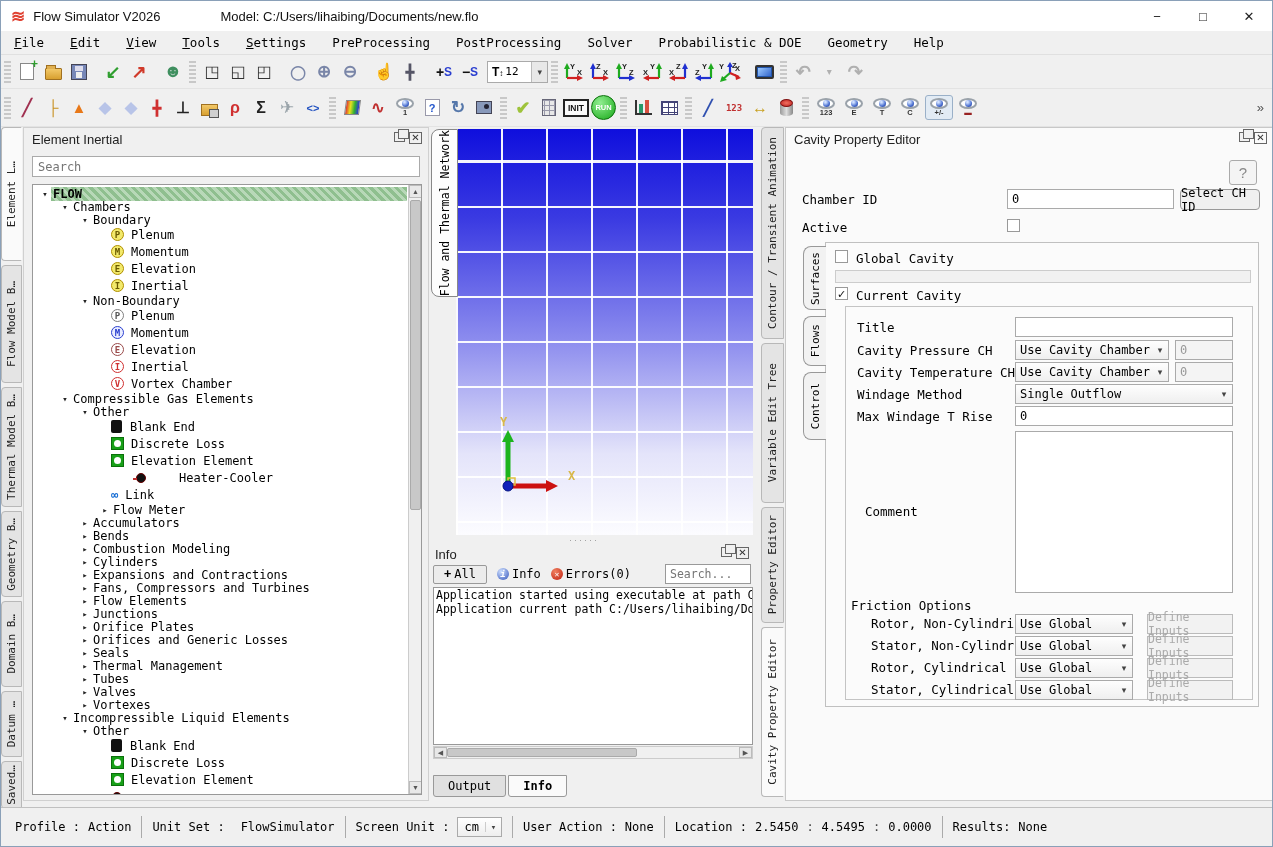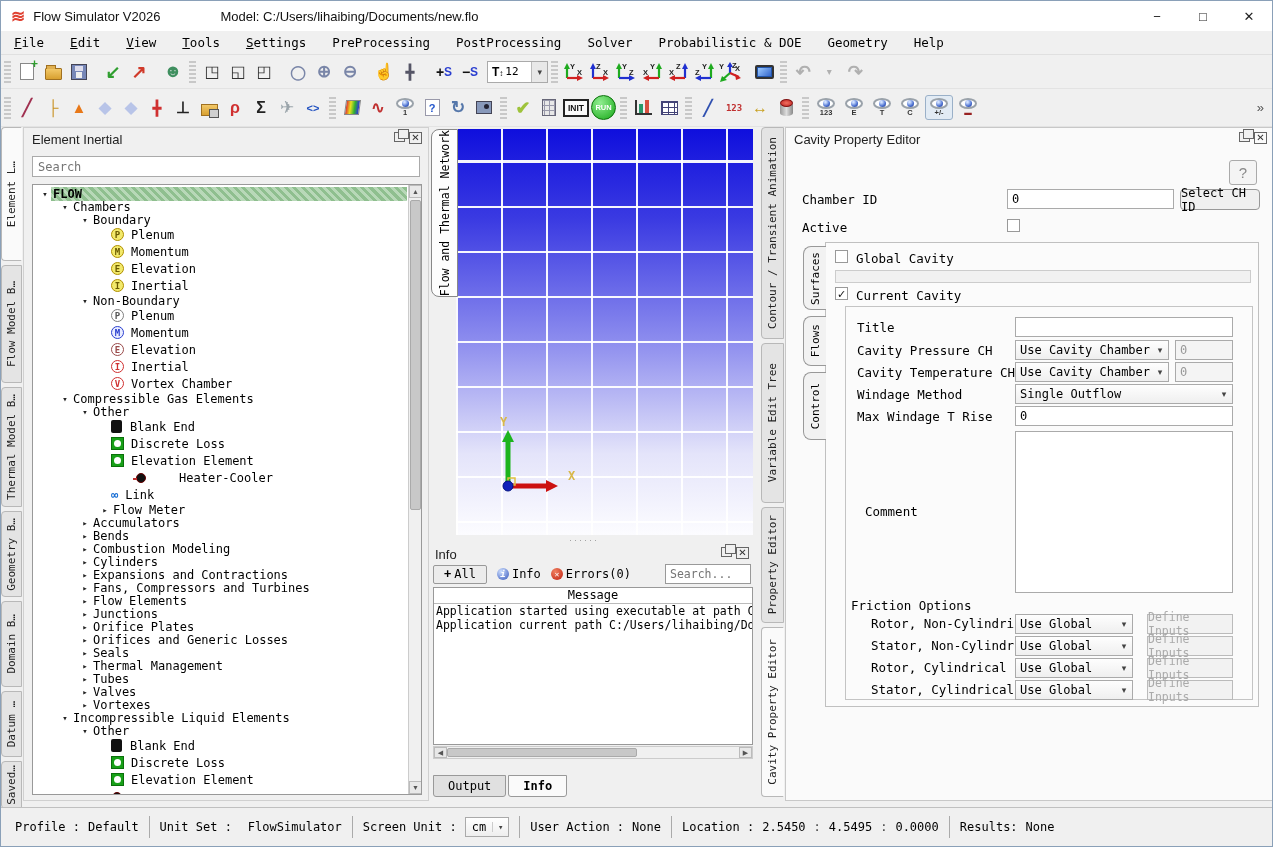--- a/index.html
+++ b/index.html
@@ -682,21 +682,20 @@
             <span class="ic-info-i">i</span>
             <span>Info</span>
           </div>
           <div class="fflat">
             <span class="ic-err">✕</span>
             <span>Errors(0)</span>
           </div>
         </div>
         <input class="isearch" placeholder="Search..." style="">
         <div class="msgtable">
-          <div class="msghead">Message</div>
           <div>
               <div class="msgrow">Application started using executable at path C:/Prog</div>
               <div class="msgrow">Application current  path C:/Users/lihaibing/Documen</div>
             </div>
         </div>
         <div class="hscroll">
           <div class="harrow" style="left:0;">◀</div>
           <div class="hthumb"></div>
           <div class="harrow" style="right:0;">▶</div>
         </div>
@@ -815,21 +814,21 @@
             <span class="val">Use Global</span>
             <span class="ar">▾</span>
           </div>
           <div class="defbtn" style="left: 361px; top: 552px;">Define Inputs</div>
         </div>
     </div>
   </div>
 
   <div class="statusbar">
     <span style="margin-left:14px;">Profile :</span>
-    <span style="margin-left:8px;">Default</span>
+    <span style="margin-left:8px;">Action</span>
     <span class="ssep"></span>
     <span>Unit Set :</span>
     <span style="margin-left:16px;">FlowSimulator</span>
     <span class="ssep"></span>
     <span>Screen Unit :</span>
     <span class="ssel">
       <span class="val">cm</span>
         <span class="ar">▾</span>
     </span>
     <span class="ssep"></span>

